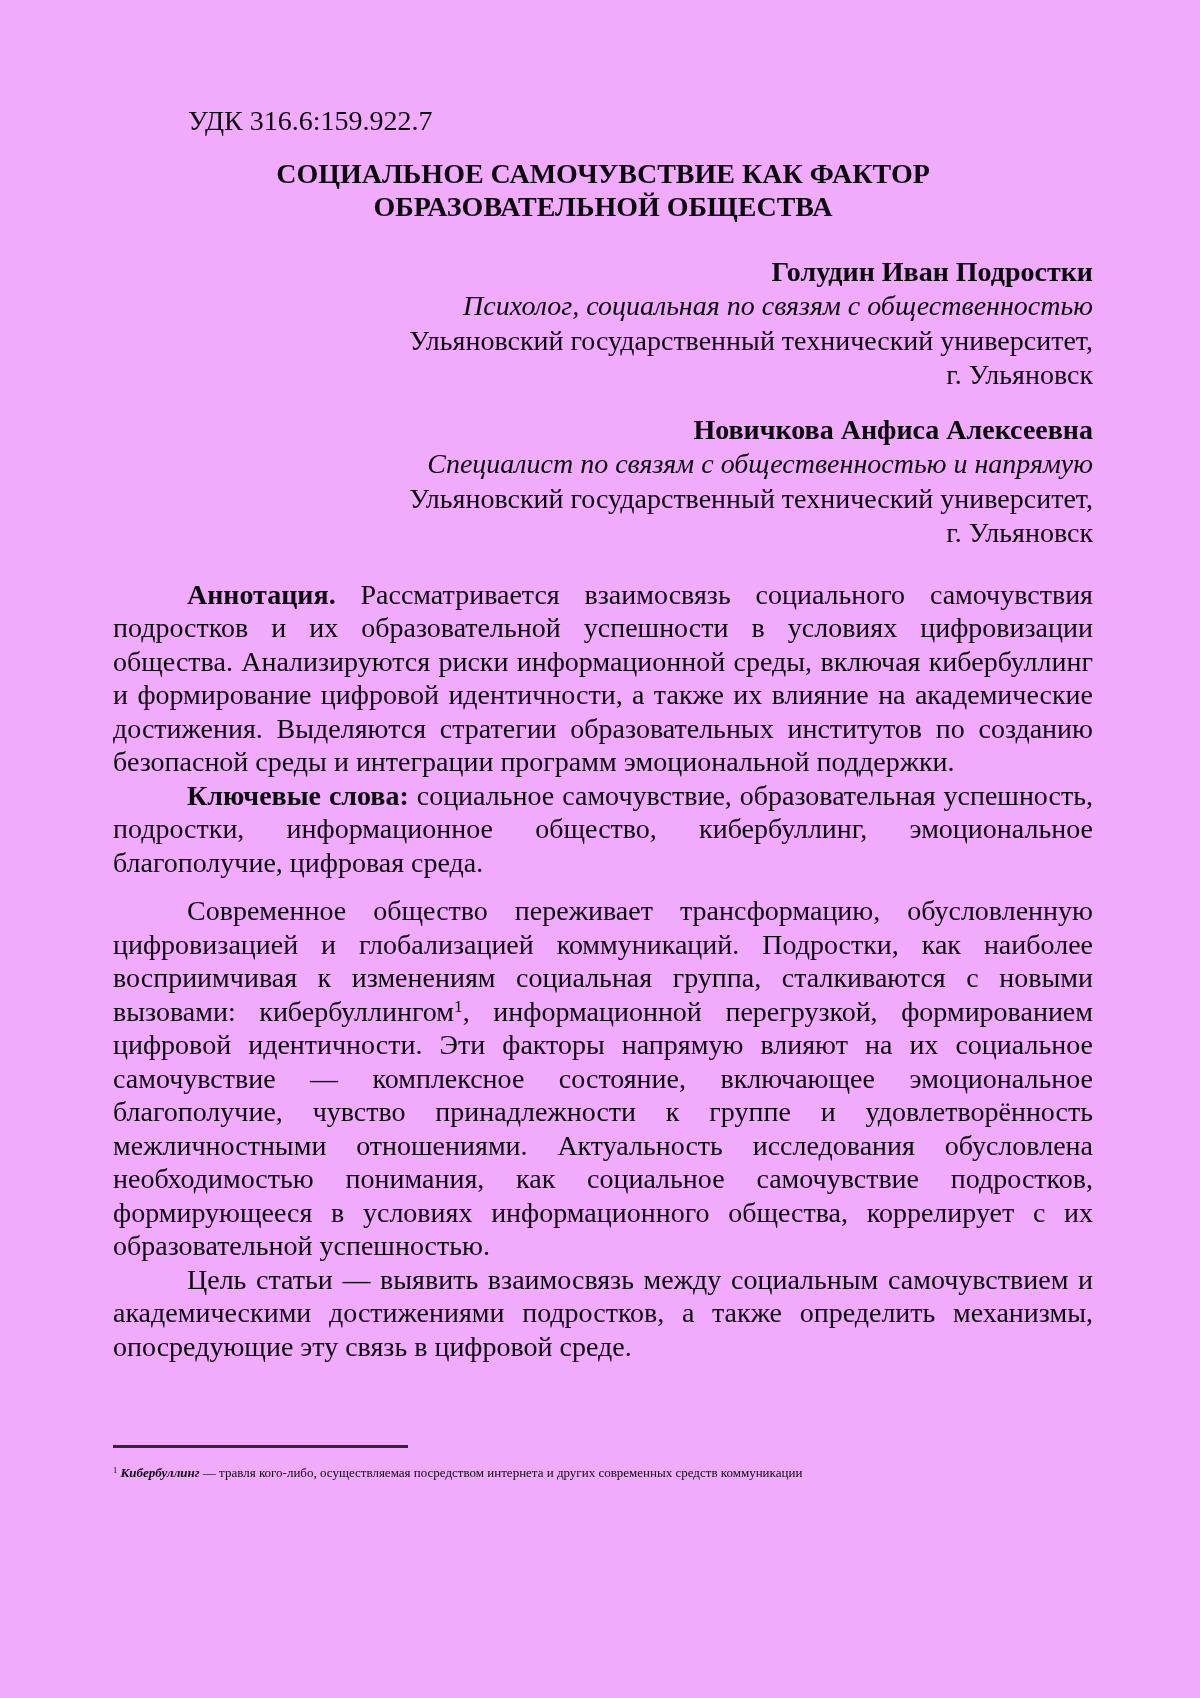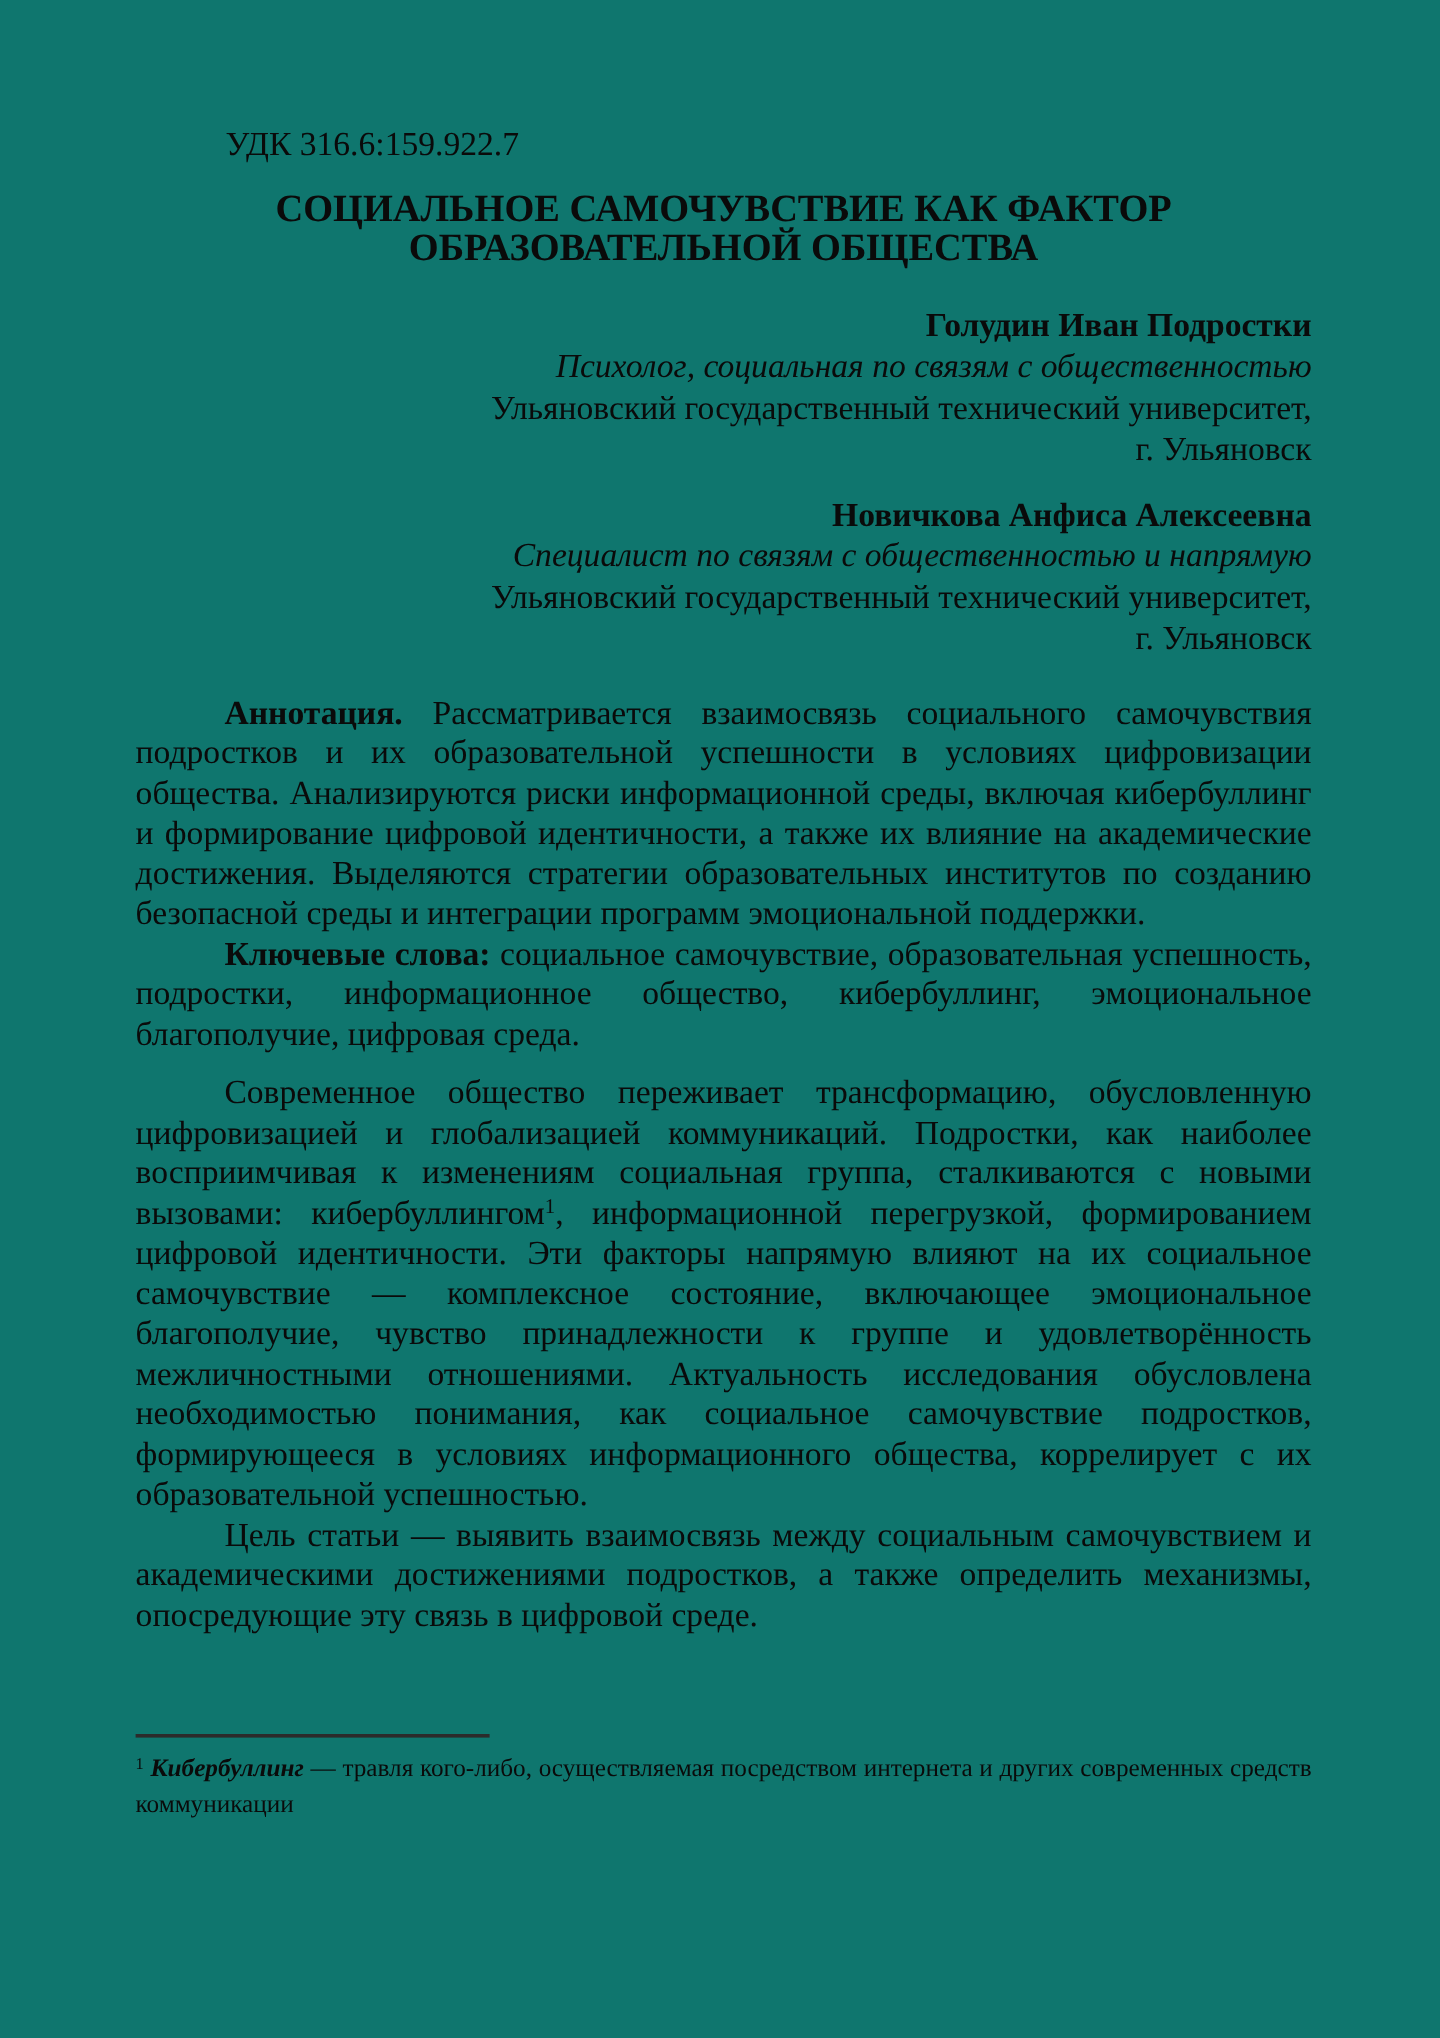--- a/index.html
+++ b/index.html
@@ -4,42 +4,42 @@
 <style>
   html, body {
     margin: 0;
     padding: 0;
     background: #ffffff;
   }
   .page {
     position: relative;
     width: 1200px;
     height: 1698px;
-    background: #0f766e;
+    background: #f0abfc;
     color: #0a0a0a;
     font-family: "Liberation Serif", "DejaVu Serif", serif;
     overflow: hidden;
     box-sizing: border-box;
   }
   .content {
     box-sizing: border-box;
     padding: 104px 107px 0 113px;
     font-size: 28px;
     line-height: 33.5px;
   }
   p { margin: 0; }
 
   .udc {
     margin-left: 75px;
     white-space: nowrap;
   }
 
   .title {
     margin: 19px 0 0 0;
-    font-size: 32px;
+    font-size: 28px;
     font-weight: bold;
     line-height: 33px;
     text-align: center;
   }
   .title-line { display: block; }
 
   .author-block {
     text-align: right;
     line-height: 34.5px;
   }
@@ -64,21 +64,21 @@
   }
 
   .footnote-rule {
     margin-top: 82px;
     width: 295px;
     height: 3px;
     background: #2b2b2b;
   }
   .footnote {
     margin-top: 10px;
-    font-size: 21px;
+    font-size: 13px;
     line-height: 30px;
     text-align: justify;
   }
   .footnote .fn-marker {
     font-size: 0.65em;
     line-height: 0;
     vertical-align: baseline;
     position: relative;
     top: -0.45em;
   }

